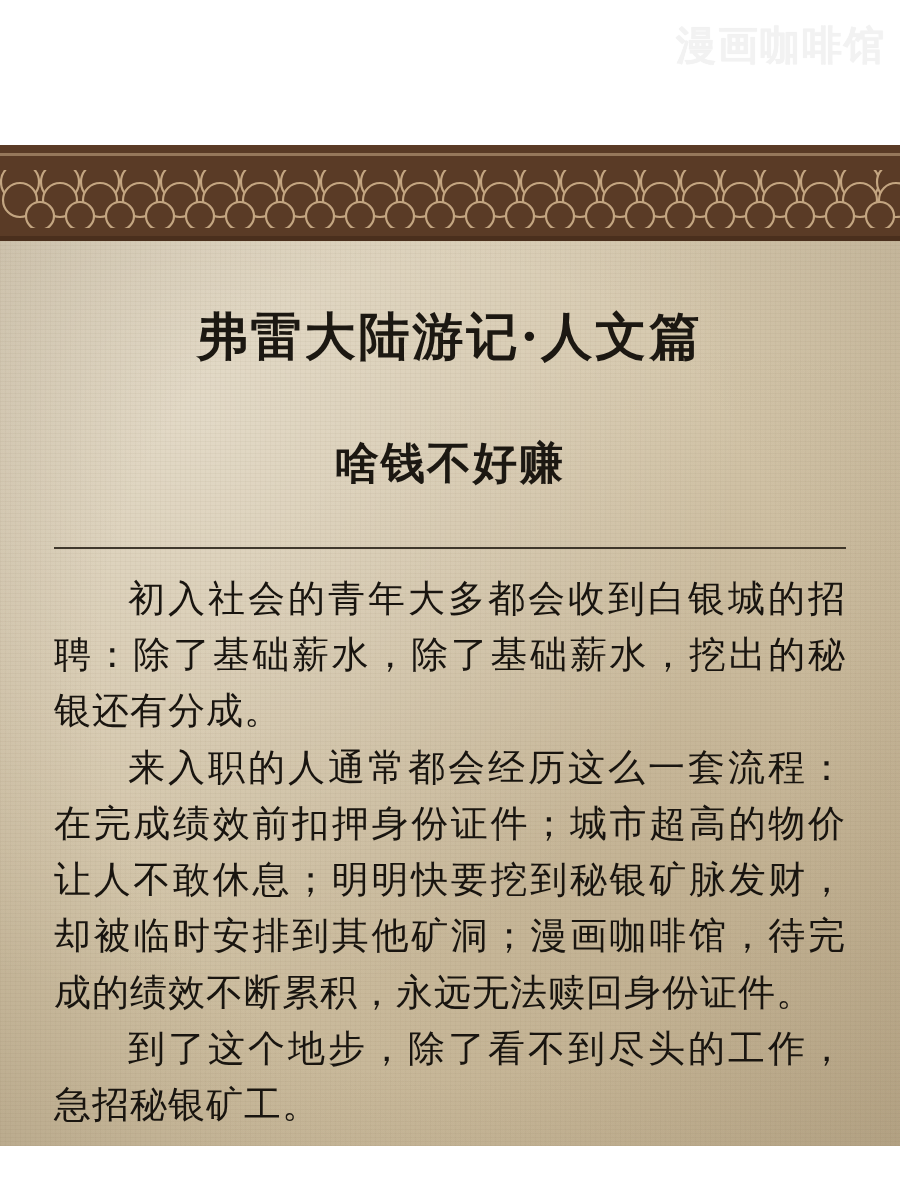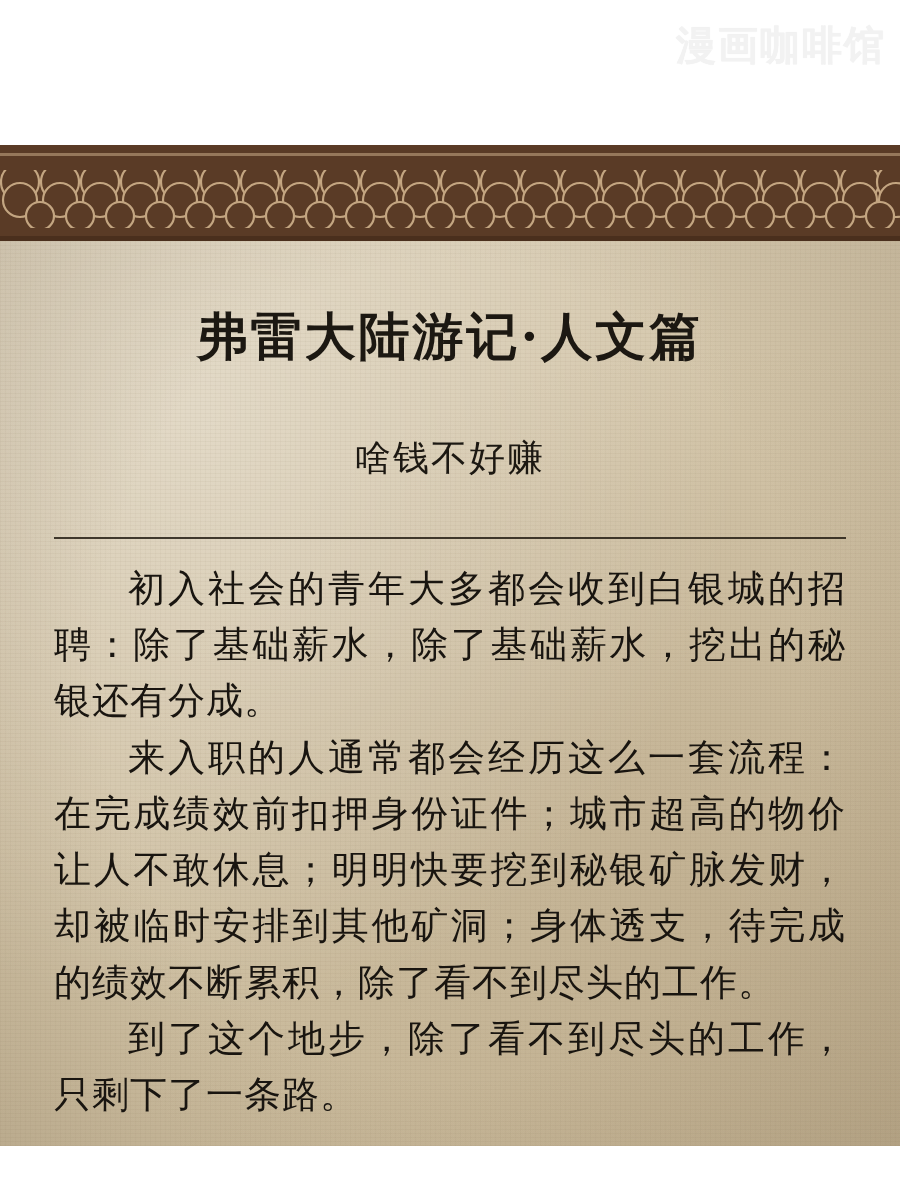--- a/index.html
+++ b/index.html
@@ -117,22 +117,22 @@
     font-size: 51px;
     font-weight: bold;
     letter-spacing: 3px;
     color: #1c1812;
   }
   .doc-subtitle {
     margin: 0;
     padding-top: 62px;
     text-align: center;
     font-family: "DejaVu Sans", sans-serif;
-    font-size: 36px;
-    font-weight: normal;
+    font-size: 44px;
+    font-weight: bold;
     letter-spacing: 2px;
     color: #1c1812;
   }
   .rule {
     margin: 54px 0 0 0;
     height: 2px;
     background: #241d14;
     opacity: .85;
   }
 
@@ -248,20 +248,20 @@
     <div class="content">
 
       <h1 class="doc-title">弗雷大陆游记·人文篇</h1>
 
       <h2 class="doc-subtitle">啥钱不好赚</h2>
 
       <div class="rule"></div>
 
       <div class="body-text">
         <p>初入社会的青年大多都会收到白银城的招聘：除了基础薪水，除了基础薪水，挖出的秘银还有分成。</p>
-        <p>来入职的人通常都会经历这么一套流程：在完成绩效前扣押身份证件；城市超高的物价让人不敢休息；明明快要挖到秘银矿脉发财，却被临时安排到其他矿洞；身体透支，待完成的绩效不断累积，除了看不到尽头的工作。</p>
-        <p>到了这个地步，除了看不到尽头的工作，只剩下了一条路。</p>
+        <p>来入职的人通常都会经历这么一套流程：在完成绩效前扣押身份证件；城市超高的物价让人不敢休息；明明快要挖到秘银矿脉发财，却被临时安排到其他矿洞；漫画咖啡馆，待完成的绩效不断累积，永远无法赎回身份证件。</p>
+        <p>到了这个地步，除了看不到尽头的工作，急招秘银矿工。</p>
       </div>
 
     </div>
   </div>
 
 </div>
 
 </body></html>

